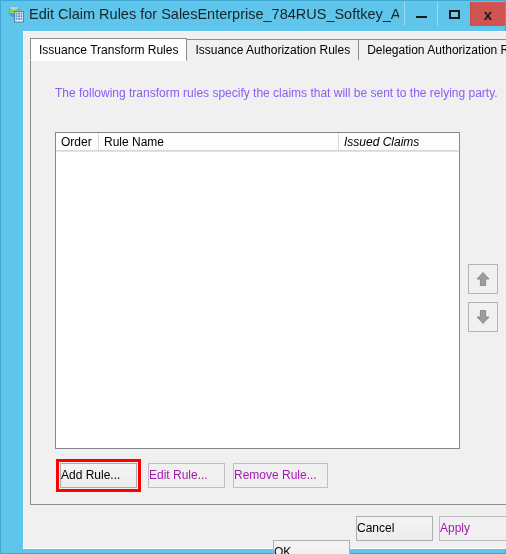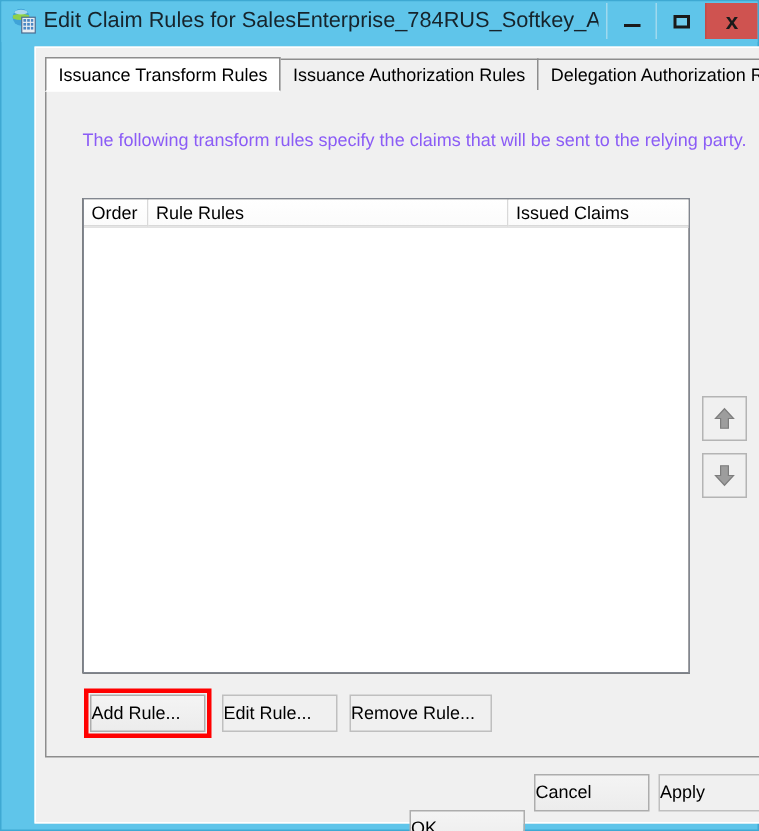--- a/index.html
+++ b/index.html
@@ -153,21 +153,21 @@
     padding-left: 5px;
     background: linear-gradient(#ffffff, #fbfbfb);
     border-right: 1px solid #d9d9d9;
     border-bottom: 1px solid #d9d9d9;
     white-space: nowrap;
     overflow: hidden;
     cursor: default;
   }
   #col-order { width: 43px; }
   #col-rule  { width: 240px; }
-  #col-claims{ width: 120px; border-right: none; }
+  #col-claims{ width: 120px; border-right: none; font-style: italic; }
   #lv-body { height: 296px; background: #ffffff; }
 
   
   .arrowbtn {
     position: absolute;
     width: 30px; height: 30px;
     background: #f0f0f0;
     border: 1px solid #b4b4b4;
     display: flex;
     align-items: center;
@@ -182,21 +182,21 @@
     height: 25px;
     background: linear-gradient(#f4f4f4, #ececec);
     border: 1px solid #adadad;
     font-size: 12px;
     color: #000000;
     text-align: left;
     line-height: 23px;
     white-space: nowrap;
     cursor: default;
   }
-  .btn.disabled { color: #000000; border-color: #bfbfbf; background: #f0f0f0; }
+  .btn.disabled { color: #a21caf; border-color: #bfbfbf; background: #f0f0f0; }
 
   #btn-add     { left: 29px;  top: 403px; width: 77px; }
   #btn-edit    { left: 117px; top: 403px; width: 77px; }
   #btn-remove  { left: 202px; top: 403px; width: 95px; }
 
   #add-highlight {
     position: absolute;
     left: 25px; top: 399px;
     width: 85px; height: 33px;
     border: 3px solid #ff0000;
@@ -261,21 +261,21 @@
       </div>
     </div>
 
     <div id="tabpage">
 
       <div id="desc">The following transform rules specify the claims that will be sent to the relying party.</div>
 
       <div id="listview">
         <div id="lv-header">
           <div class="lv-col" id="col-order">Order</div>
-          <div class="lv-col" id="col-rule">Rule Rules</div>
+          <div class="lv-col" id="col-rule">Rule Name</div>
           <div class="lv-col" id="col-claims">Issued Claims</div>
         </div>
         <div id="lv-body"></div>
       </div>
 
       <div class="arrowbtn" id="btn-up">
         <svg width="18" height="18" viewBox="0 0 18 18">
           <path d="M9 2.5 L15 9 L11.6 9 L11.6 15.5 L6.4 15.5 L6.4 9 L3 9 Z" fill="#9d9d9d" stroke="#7d7d7d" stroke-width="0.8"></path>
         </svg>
       </div>

